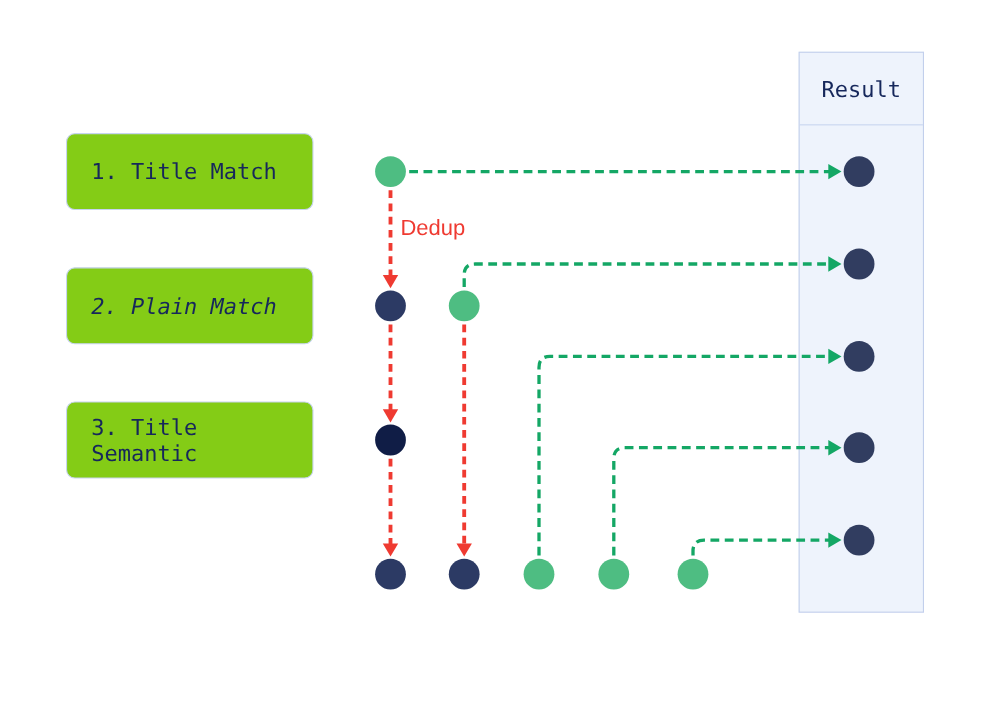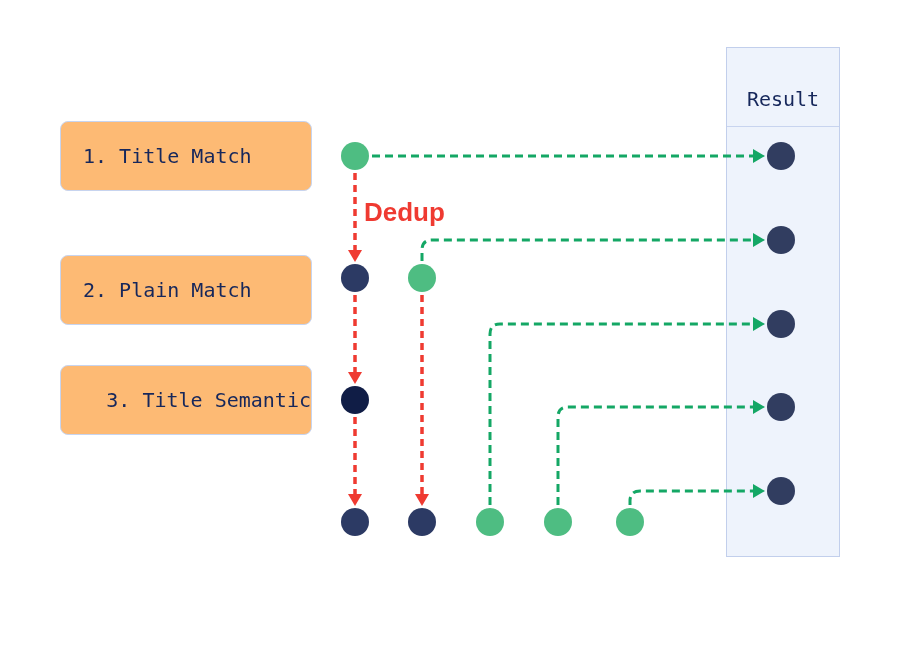--- a/index.html
+++ b/index.html
@@ -11,66 +11,65 @@
   .canvas {
     position: relative;
     width: 898px;
     height: 650px;
     background: #ffffff;
     overflow: hidden;
   }
   .stage-box {
     position: absolute;
     left: 60px;
-    width: 252px;
+    width: 225px;
     height: 70px;
     box-sizing: border-box;
-    background: #fdba74;
+    background: #84cc16;
     border: 1px solid #c7d4ef;
     border-radius: 8px;
     display: flex;
     align-items: center;
     padding-left: 22px;
     font-size: 20px;
     color: #16275b;
     letter-spacing: 0px;
   }
   .stage-box.s1 { top: 121px; }
-  .stage-box.s2 { top: 255px; }
+  .stage-box.s2 { top: 243px; font-style: italic; }
   .stage-box.s3 { top: 365px; justify-content: flex-end; }
   .stage-box.s4 { top: 487px; }
 
   .result-panel {
     position: absolute;
     left: 726px;
     top: 47px;
     width: 114px;
     height: 510px;
     box-sizing: border-box;
     background: #eef3fc;
     border: 1px solid #c2cfec;
   }
   .result-header {
     box-sizing: border-box;
-    height: 55px;
+    height: 66px;
     border-bottom: 1px solid #c8d4ef;
     display: flex;
     align-items: center;
     justify-content: center;
     font-size: 20px;
     color: #16275b;
-    margin-top: 24px;
   }
   .dedup-label {
     position: absolute;
     left: 364px;
     top: 197px;
     font-family: "Liberation Sans", sans-serif;
-    font-weight: bold;
-    font-size: 26px;
+    font-weight: normal;
+    font-size: 20px;
     color: #ef3a31;
   }
   svg.diagram {
     position: absolute;
     left: 0;
     top: 0;
     pointer-events: none;
   }
 </style>
 </head>

